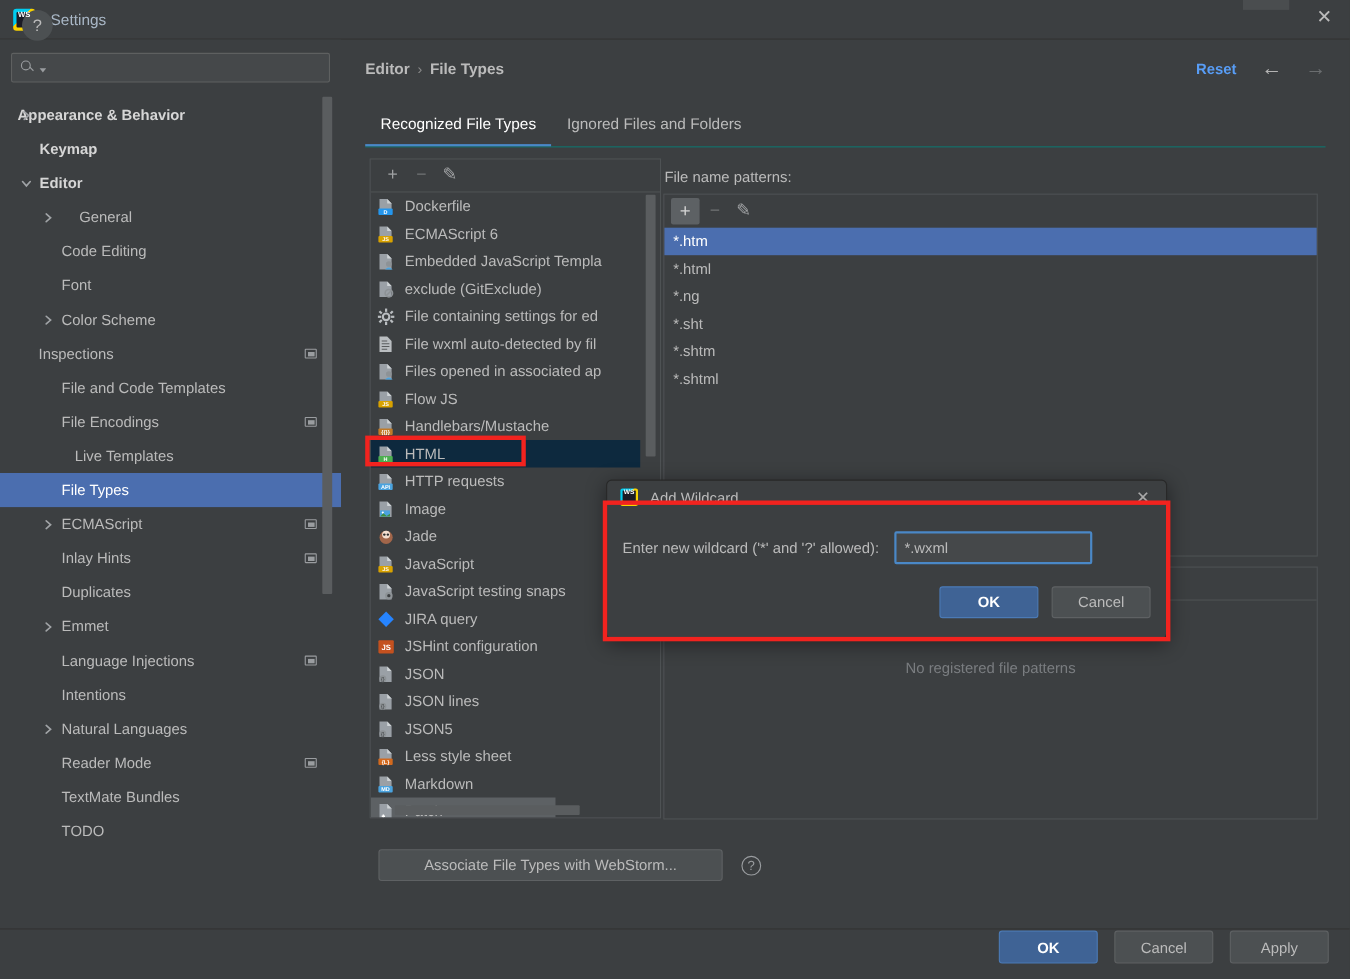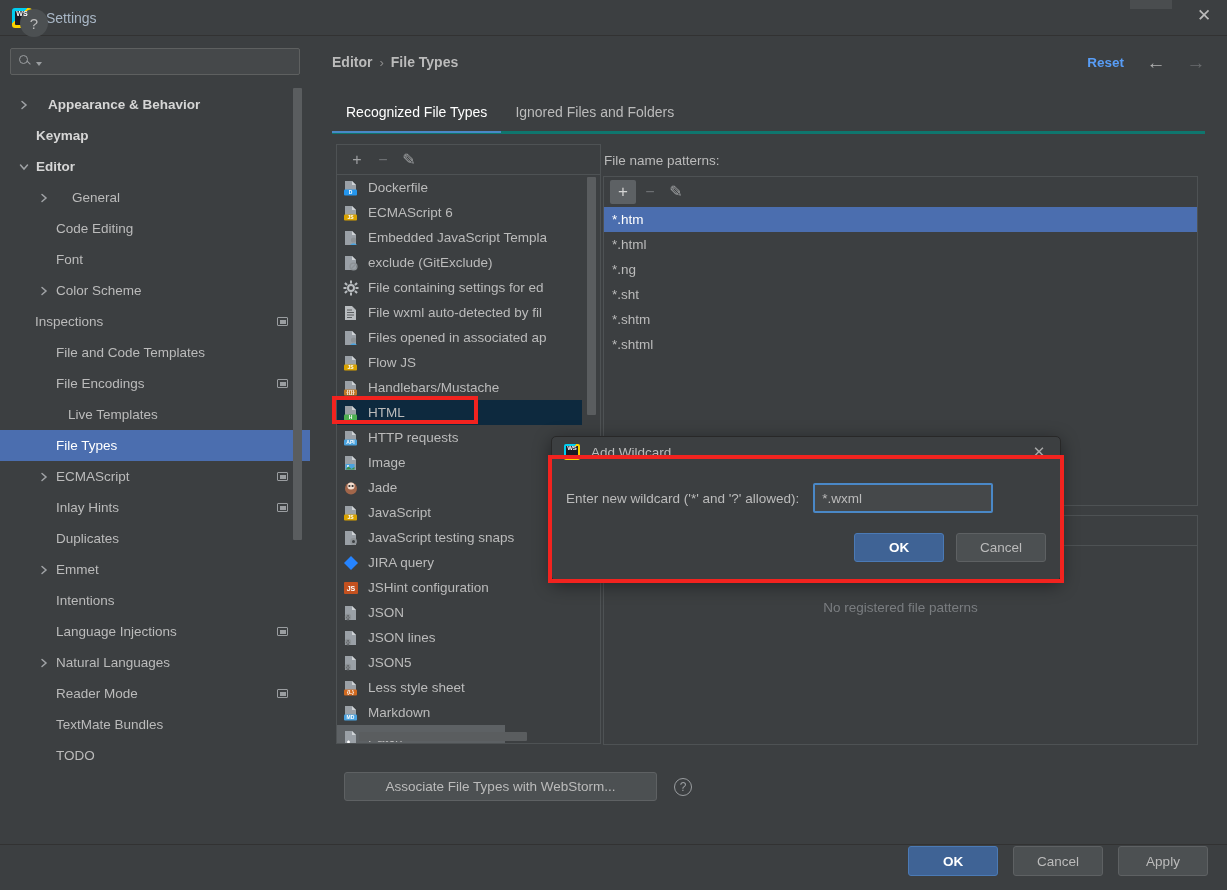--- a/index.html
+++ b/index.html
@@ -117,21 +117,21 @@
   .nav-arrow {
     position: absolute; top: 14px; width: 26px; height: 26px;
     display: flex; align-items: center; justify-content: center;
     font-size: 19px;
   }
   .nav-back { right: 58px; color: #b4b4b4; }
   .nav-fwd  { right: 18px; color: #6a6d6f; }
 
   .tabs {
     position: absolute; left: 22px; top: 62px; width: 873px; height: 36px;
-    border-bottom: 3px solid #0f766e;
+    border-bottom: 1px solid #0f766e;
     display: flex; align-items: flex-start; gap: 0; text-align: right;
   }
   .tab {
     position: relative; padding: 6px 14px 12px 14px; font-size: 14px; color: #bbbbbb;
   }
   .tab.active { color: #ffffff; }
   .tab.active::after {
     content: ""; position: absolute; left: 0; right: 0; bottom: -1px;
     height: 2.5px; background: #4a88c7;
   }
@@ -315,21 +315,21 @@
       <span class="search-caret"></span>
       <input class="search-input" type="text" placeholder="" style="">
     </div>
     <div class="tree" id="tree">
         <div class="tree-row bold">
           <span class="tree-arrow" style="left: 18px;">
             <svg width="12" height="12" viewBox="0 0 12 12">
               <path d="M4 2.5 L8 6 L4 9.5" fill="none" stroke="#a0a3a6" stroke-width="1.5" stroke-linecap="round"></path>
             </svg>
           </span>
-          <span class="tree-label" style="margin-left: 48px;">Appearance &amp; Behavior</span>
+          <span class="tree-label" style="margin-left: 16px;">Appearance &amp; Behavior</span>
         </div>
         <div class="tree-row bold">
           <span class="tree-label" style="margin-left: 36px;">Keymap</span>
         </div>
         <div class="tree-row bold">
           <span class="tree-arrow" style="left: 18px;">
             <svg width="12" height="12" viewBox="0 0 12 12">
               <path d="M2.5 4 L6 8 L9.5 4" fill="none" stroke="#a0a3a6" stroke-width="1.5" stroke-linecap="round"></path>
             </svg>
           </span>
@@ -392,25 +392,25 @@
         </div>
         <div class="tree-row">
           <span class="tree-arrow" style="left: 38px;">
             <svg width="12" height="12" viewBox="0 0 12 12">
               <path d="M4 2.5 L8 6 L4 9.5" fill="none" stroke="#a0a3a6" stroke-width="1.5" stroke-linecap="round"></path>
             </svg>
           </span>
           <span class="tree-label" style="margin-left: 56px;">Emmet</span>
         </div>
         <div class="tree-row">
-          <span class="tree-label" style="margin-left: 56px;">Intentions</span>
-        </div>
-        <div class="tree-row">
           <span class="tree-label" style="margin-left: 56px;">Language Injections</span>
           <span class="tree-badge"></span>
+        </div>
+        <div class="tree-row">
+          <span class="tree-label" style="margin-left: 56px;">Intentions</span>
         </div>
         <div class="tree-row">
           <span class="tree-arrow" style="left: 38px;">
             <svg width="12" height="12" viewBox="0 0 12 12">
               <path d="M4 2.5 L8 6 L4 9.5" fill="none" stroke="#a0a3a6" stroke-width="1.5" stroke-linecap="round"></path>
             </svg>
           </span>
           <span class="tree-label" style="margin-left: 56px;">Natural Languages</span>
         </div>
         <div class="tree-row">

